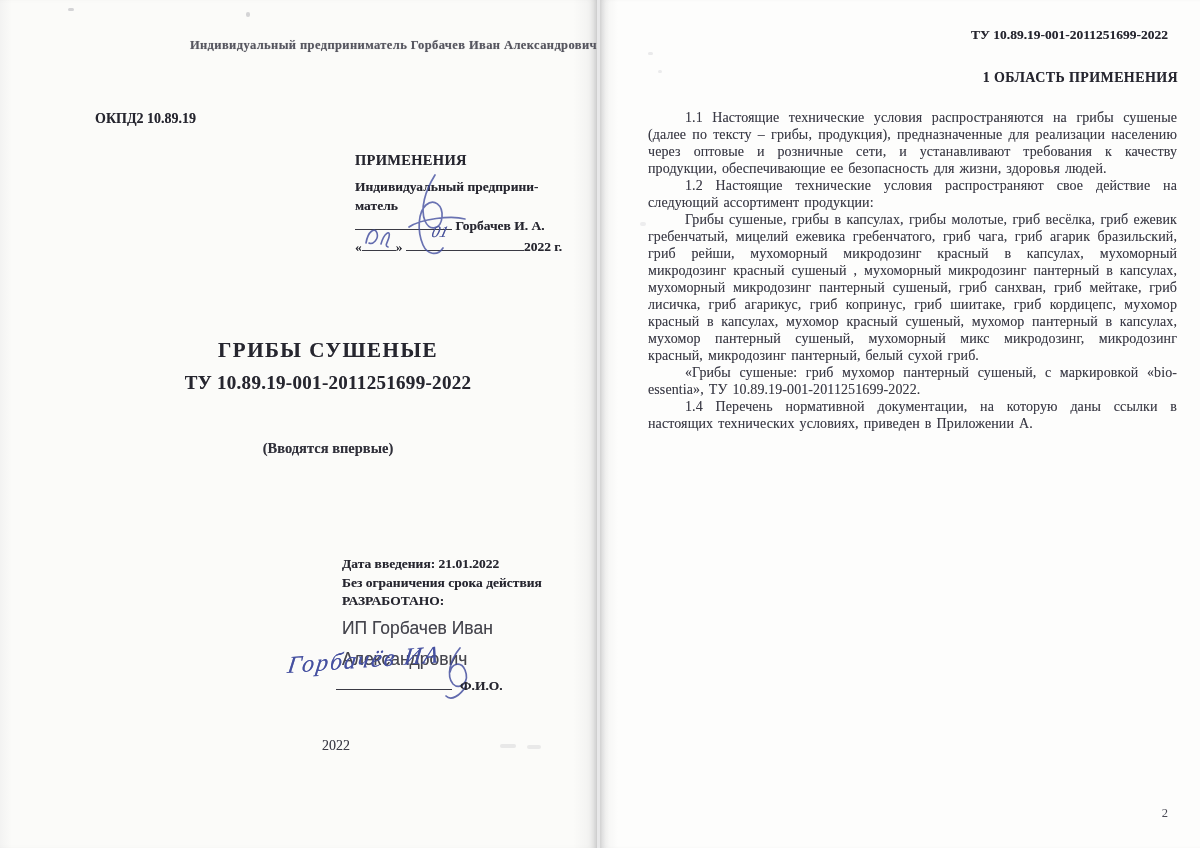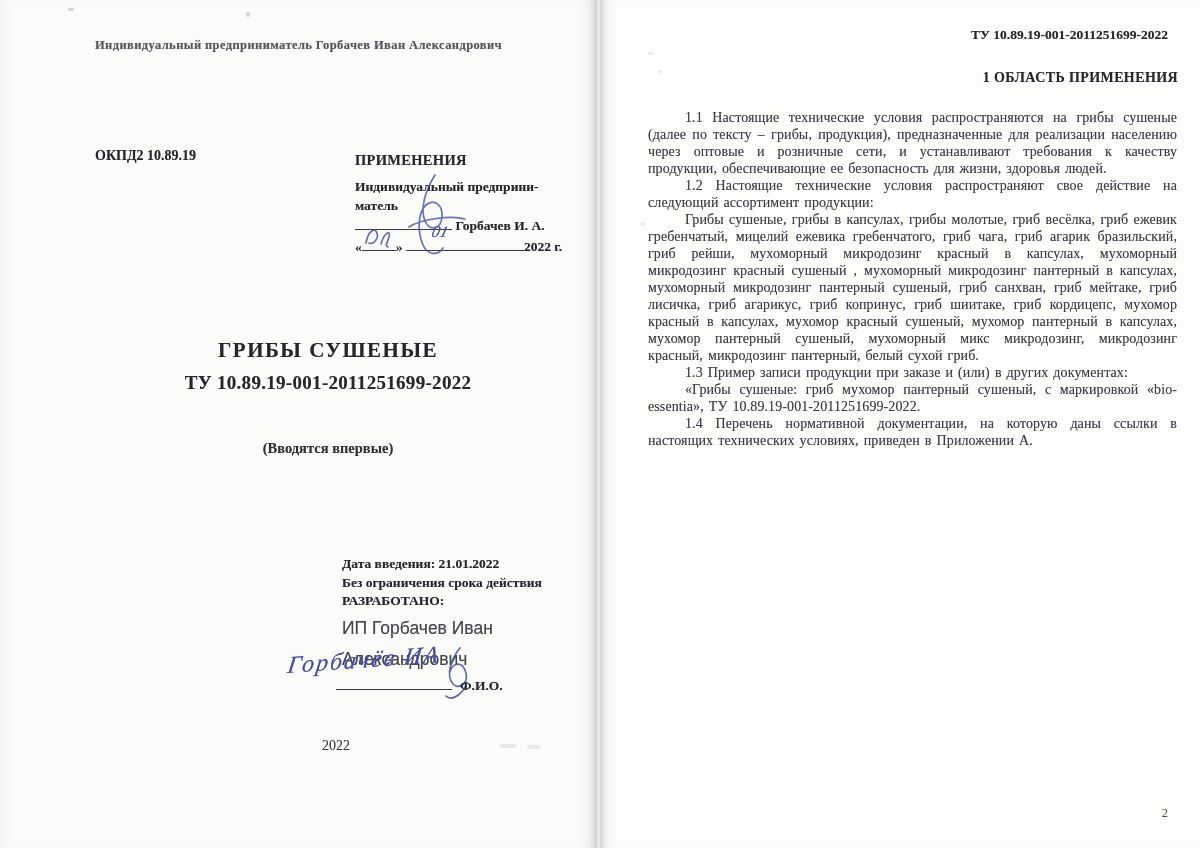--- a/index.html
+++ b/index.html
@@ -24,24 +24,24 @@
   }
 
   
   .ink{color:#3b3b46;text-shadow:0 0 .6px rgba(70,70,85,.45);}
   .b{font-weight:bold;color:#26262f;}
   .hw{color:#4550a0;font-style:italic;}
 
   
   .org-header{
     position:absolute;top:38px;left:0;width:100%;
-    text-align:center;font-size:12.5px;font-weight:bold;
+    text-align:right;font-size:12.5px;font-weight:bold;
     color:#56565f;letter-spacing:.4px;text-shadow:0 0 .8px rgba(90,90,100,.5);
   }
-  .okpd{position:absolute;left:95px;top:111px;font-size:14px;margin-top:37px;}
+  .okpd{position:absolute;left:95px;top:111px;font-size:14px;}
 
   .approval{position:absolute;left:355px;top:151px;width:230px;font-size:13.5px;line-height:19px;}
   .approval .ttl{font-size:14.5px;margin-bottom:7px;letter-spacing:.3px;}
   .uline{display:inline-block;border-bottom:1.3px solid #3a3a44;height:13px;vertical-align:baseline;}
   .sig-row{margin-top:1px;}
   .date-row{margin-top:2px;white-space:nowrap;}
   .approval-sig-svg{position:absolute;left:40px;top:20px;pointer-events:none;}
   .day-scribble-svg{position:absolute;left:-4px;top:-14px;pointer-events:none;}
 
   .title-block{position:absolute;left:60px;top:338px;width:536px;text-align:center;}
@@ -147,21 +147,20 @@
   <div class="page page-right">
 
     <div class="rp-header ink b">ТУ 10.89.19-001-2011251699-2022</div>
 
     <div class="rp-section ink b">1 ОБЛАСТЬ ПРИМЕНЕНИЯ</div>
 
     <div class="rp-body ink">
       <p>1.1 Настоящие технические условия распространяются на грибы сушеные (далее по тексту – грибы, продукция),  предназначенные для реализации населению через оптовые и розничные сети, и устанавливают требования к качеству продукции, обеспечивающие ее безопасность для жизни, здоровья людей.</p>
       <p>1.2 Настоящие технические условия распространяют свое действие на следующий ассортимент продукции:</p>
       <p>Грибы сушеные, грибы в капсулах, грибы молотые, гриб весёлка, гриб ежевик гребенчатый, мицелий ежевика гребенчатого, гриб чага, гриб агарик бразильский, гриб рейши, мухоморный микродозинг красный в капсулах, мухоморный микродозинг красный сушеный , мухоморный микродозинг пантерный в капсулах, мухоморный микродозинг пантерный сушеный, гриб санхван, гриб мейтаке, гриб лисичка, гриб агарикус, гриб копринус, гриб шиитаке, гриб кордицепс, мухомор красный в капсулах, мухомор красный сушеный, мухомор пантерный в капсулах, мухомор пантерный сушеный, мухоморный микс микродозинг, микродозинг красный, микродозинг пантерный, белый сухой гриб.</p>
-      <p>1.3 Пример записи продукции при заказе и (или) в других документах:</p>
       <p>«Грибы сушеные: гриб мухомор пантерный сушеный, с маркировкой «bio-essentia», ТУ 10.89.19-001-2011251699-2022.</p>
       <p>1.4 Перечень нормативной документации, на которую даны ссылки в настоящих технических условиях, приведен в Приложении А.</p>
     </div>
 
     <div class="rp-pagenum">2</div>
 
     <div class="speck" style="left:48px;top:52px;width:5px;height:3px;opacity:.5;"></div>
     <div class="speck" style="left:58px;top:70px;width:4px;height:3px;opacity:.45;"></div>
     <div class="speck" style="left:40px;top:222px;width:6px;height:4px;opacity:.4;"></div>
   </div>

